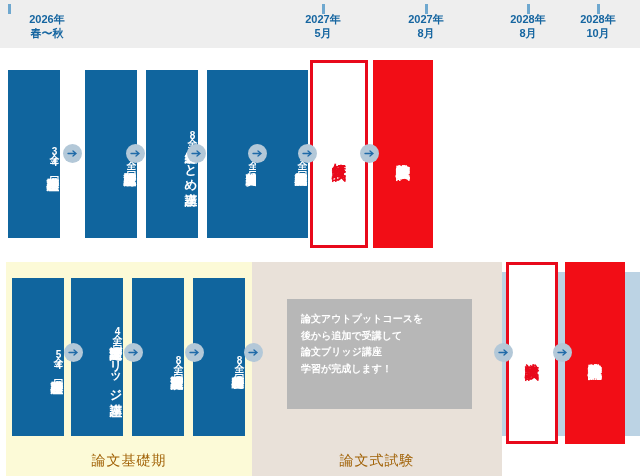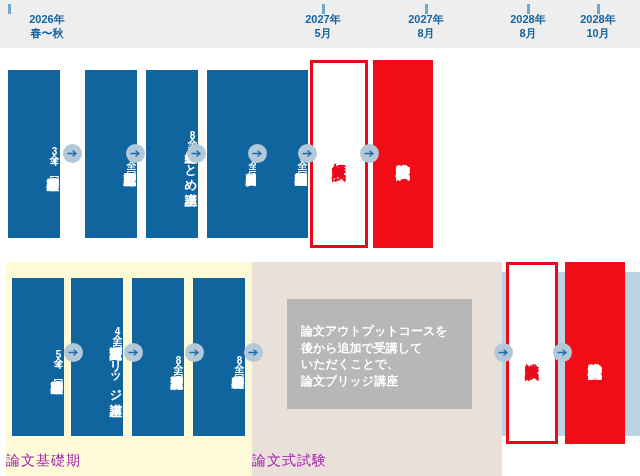--- a/index.html
+++ b/index.html
@@ -28,21 +28,21 @@
   .datelbl span { display: block; }
 
   
   .band {
     position: absolute; top: 262px; height: 214px;
   }
   .band-cream { left: 6px; width: 246px; background: #fcfad7; }
   .band-beige { left: 252px; width: 250px; background: #e9e1d9; }
   .band-label {
     position: absolute; bottom: 6px; width: 100%;
-    color: #a21caf;
+    text-align: center; color: #a16207;
     font-size: 14px; letter-spacing: 1px;
   }
 
   
   .bluebar {
     position: absolute; background: #bcd3e4;
   }
 
   
   .vbox {
@@ -76,22 +76,22 @@
     position: absolute; width: 19px; height: 19px; border-radius: 50%;
     background: #b3c8d8;
     display: flex; align-items: center; justify-content: center;
     z-index: 6;
   }
   .arrow svg { display: block; }
 
   
   .callout {
     position: absolute; background: #b7b7b7; color: #ffffff;
-    padding: 24px 14px;
-    font-size: 12px; font-weight: bold; line-height: 16.5px;
+    padding: 12px 14px;
+    font-size: 10px; font-weight: bold; line-height: 16.5px;
   }
   .callout div { white-space: nowrap; }
 </style>
 </head>
 <body>
 
 <div id="root">
 
   <div class="hdr-band"></div>
 
@@ -244,22 +244,22 @@
 
   <div class="arrow" style="left:244px; top:343px;">
     <svg width="13" height="13" viewBox="0 0 13 13">
         <path d="M2 6.5 H9.5 M7 4 L10 6.5 L7 9" stroke="#1f6aa8" stroke-width="1.3" fill="none" stroke-linecap="round"></path>
       </svg>
   </div>
 
   <div class="callout" style="left:287px; top:299px; width:185px; height:110px;">
     <div>論文アウトプットコースを</div>
     <div>後から追加で受講して</div>
-    <div>いただくことで、</div>
     <div>論文ブリッジ講座</div>
+    <div>学習が完成します！</div>
   </div>
 
   <div class="arrow" style="left:494px; top:343px;">
     <svg width="13" height="13" viewBox="0 0 13 13">
         <path d="M2 6.5 H9.5 M7 4 L10 6.5 L7 9" stroke="#1f6aa8" stroke-width="1.3" fill="none" stroke-linecap="round"></path>
       </svg>
   </div>
 
   <div class="vbox box-exam" style="left:506px; top:262px; width:52px; height:182px; padding-top:0; align-items:center;">
     <span class="ttl">論文式試験</span>

